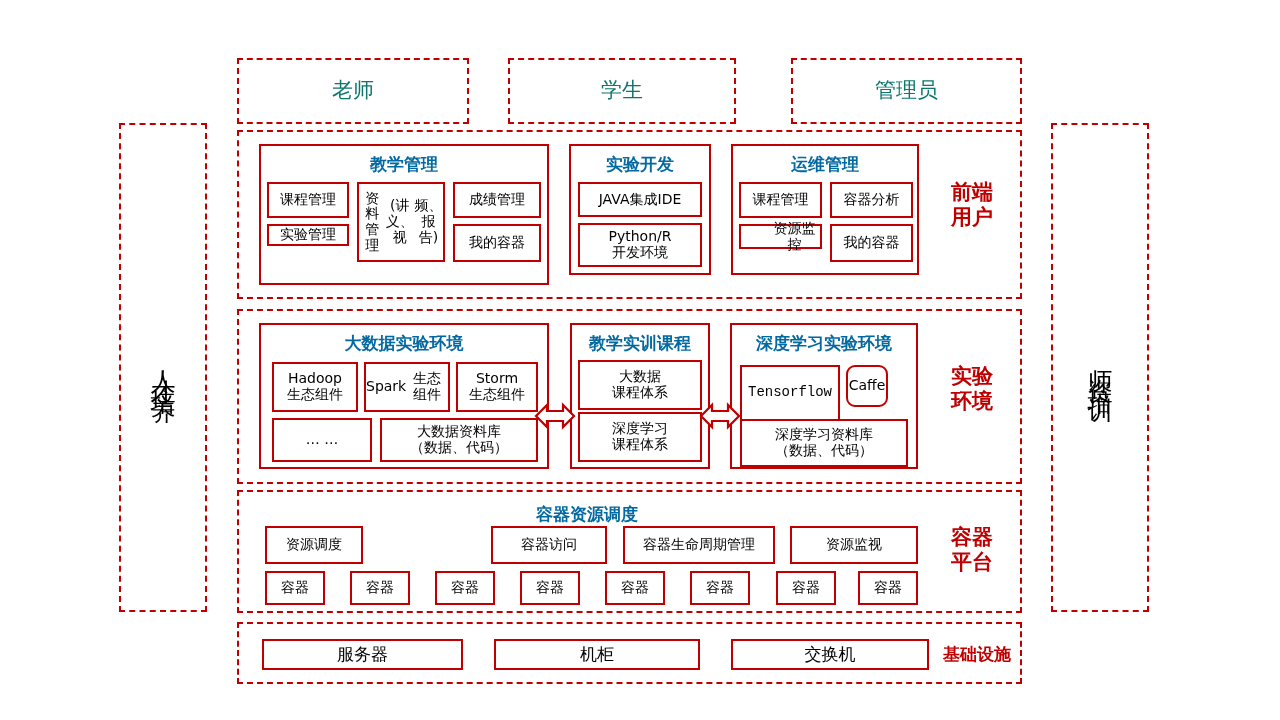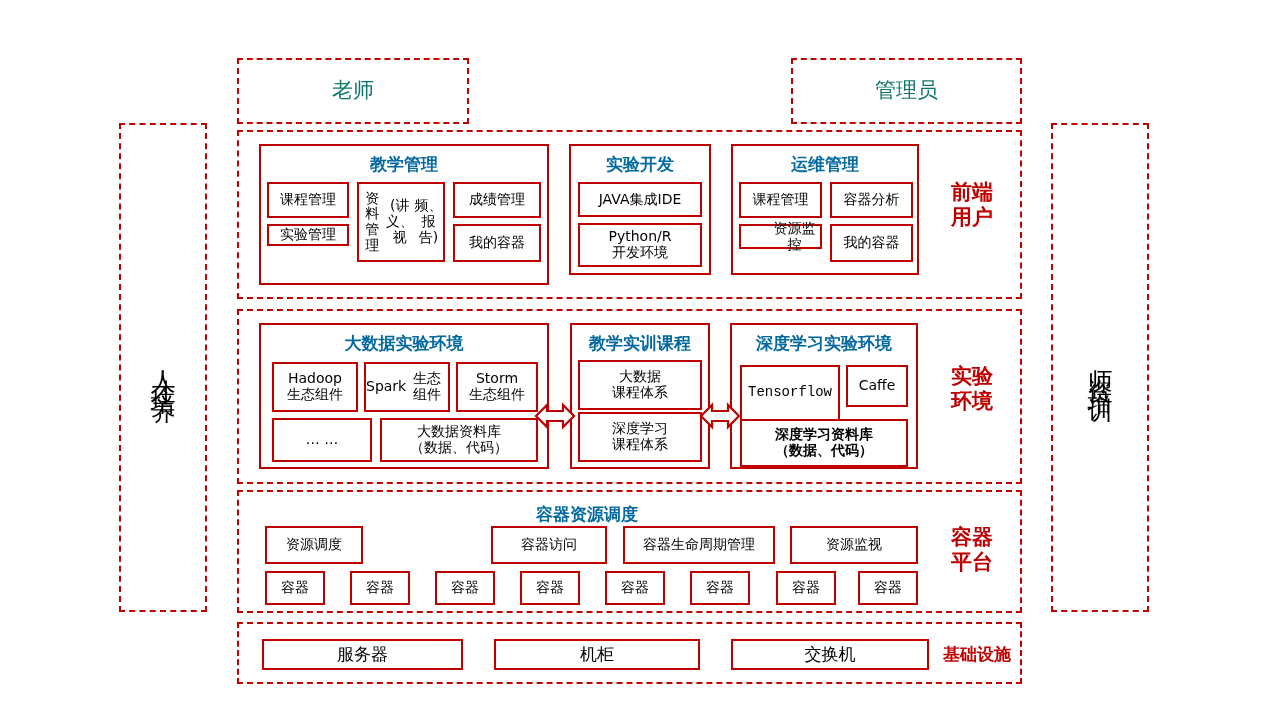--- a/index.html
+++ b/index.html
@@ -81,20 +81,23 @@
   .arrow-svg { position: absolute; overflow: visible; }
 </style>
 </head>
 <body>
 
 <div class="canvas">
 
   <div class="dash ctr user-label" style="left:237px; top:58px; width:232px; height:66px;">
     <span>老师</span>
   </div>
+  <div class="dash ctr user-label" style="left:508px; top:58px; width:228px; height:66px;">
+    <span>学生</span>
+  </div>
   <div class="dash ctr user-label" style="left:791px; top:58px; width:231px; height:66px;">
     <span>管理员</span>
   </div>
 
   <div class="dash" style="left:119px; top:123px; width:88px; height:489px;">
     <div class="vert-label" style="left:0; top:0; width:100%; height:100%;">人才培养</div>
   </div>
 
   <div class="dash" style="left:1051px; top:123px; width:98px; height:489px;">
     <div class="vert-label" style="left:0; top:0; width:100%; height:100%;">师资培训</div>
@@ -191,24 +194,24 @@
     <span>深度学习</span>
     <span>课程体系</span>
   </div>
 
   <div class="solid" style="left:730px; top:323px; width:188px; height:146px;">
     <div class="group-title" style="top:7px;">深度学习实验环境</div>
   </div>
   <div class="solid ctr leaf-sm" style="left:740px; top:365px; width:100px; height:56px;font-family:Liberation Mono, monospace;">
     <span>Tensorflow</span>
   </div>
-  <div class="solid ctr leaf-sm" style="left:846px; top:365px; width:62px; height:42px;">
+  <div class="solid ctr leaf-sm" style="left:846px; top:365px; width:42px; height:42px;border-radius:9px;">
     <span>Caffe</span>
   </div>
-  <div class="solid ctr leaf-sm" style="left:740px; top:419px; width:168px; height:48px; flex-direction:column;font-weight:bold;">
+  <div class="solid ctr leaf-sm" style="left:740px; top:419px; width:168px; height:48px; flex-direction:column;">
     <span>深度学习资料库</span>
     <span>（数据、代码）</span>
   </div>
 
   <svg class="arrow-svg" style="left:534px; top:398px;" width="42" height="36" viewBox="0 0 42 36">
     <polygon points="2,18 13,7 13,13 29,13 29,7 40,18 29,29 29,23 13,23 13,29" fill="#ffffff" stroke="#C00000" stroke-width="2.2" stroke-linejoin="miter"></polygon>
   </svg>
 
   <svg class="arrow-svg" style="left:699px; top:398px;" width="42" height="36" viewBox="0 0 42 36">
     <polygon points="2,18 13,7 13,13 29,13 29,7 40,18 29,29 29,23 13,23 13,29" fill="#ffffff" stroke="#C00000" stroke-width="2.2" stroke-linejoin="miter"></polygon>

